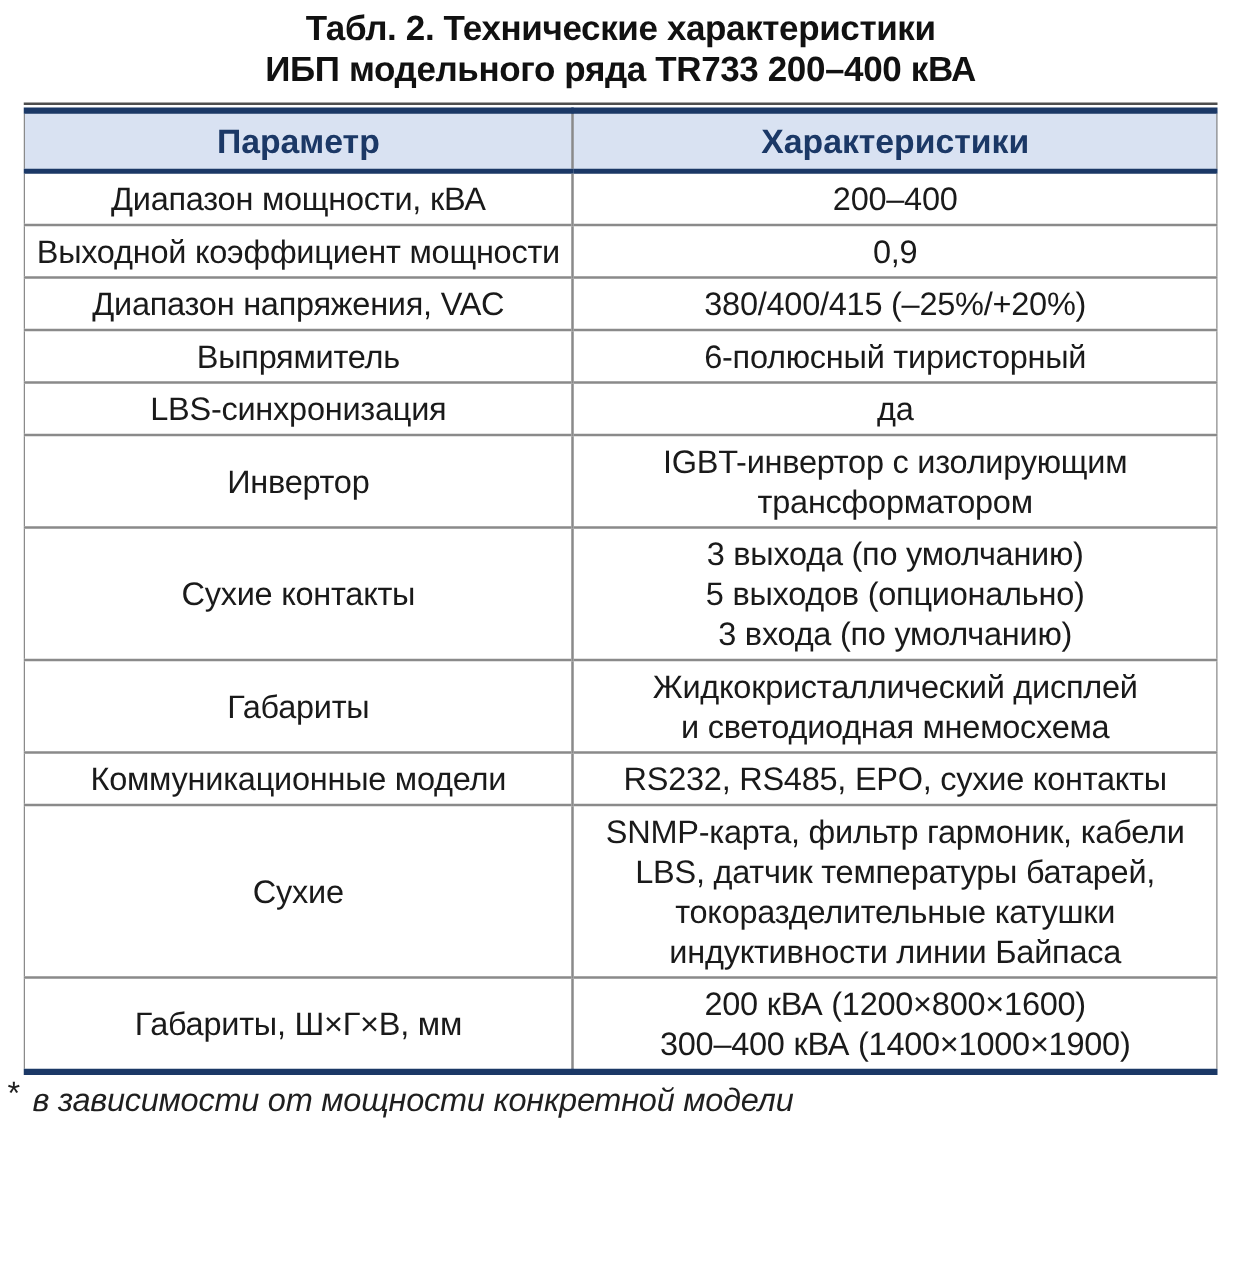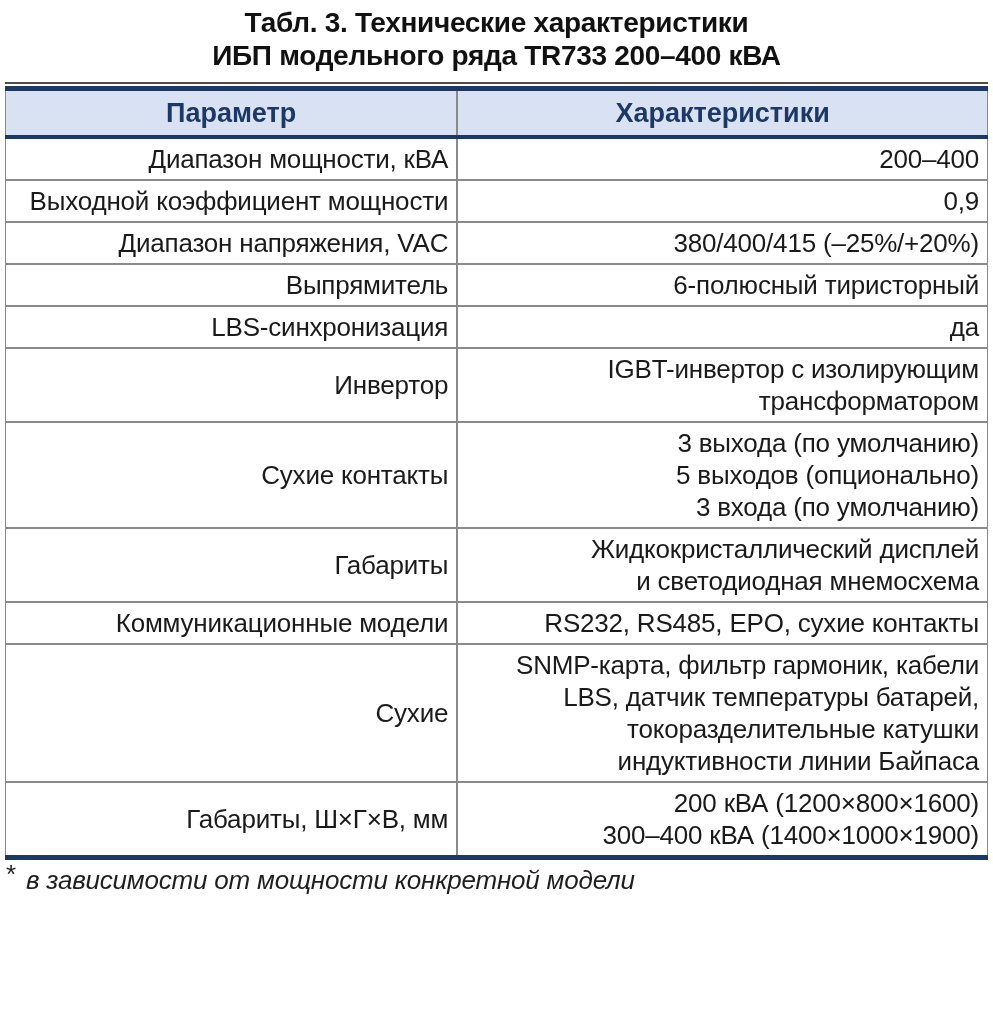--- a/index.html
+++ b/index.html
@@ -23,21 +23,21 @@
   .doc-title {
     text-align: center;
     font-weight: bold;
     font-size: 28px;
     line-height: 33px;
     color: #111111;
     letter-spacing: -0.3px;
     margin: 0 0 10px 0;
   }
   .table-outer {
-    margin: 0 5px;
+    margin: 0 19px;
   }
   
   .top-thin-rule {
     height: 2px;
     background: #4d4d4d;
     margin-bottom: 2px;
   }
   table.spec-table {
     width: 100%;
     border-collapse: collapse;
@@ -58,21 +58,21 @@
     padding: 6px 6px;
     border-bottom: 4px solid #1b3866;
     text-align: center;
   }
   thead th + th,
   tbody td + td {
     border-left: 2px solid #8a8a8a;
   }
   tbody td {
     border-top: 2px solid #8a8a8a;
-    text-align: right;
+    text-align: center;
     vertical-align: middle;
     font-size: 26px;
     line-height: 32px;
     letter-spacing: -0.2px;
     padding: 4px 8px;
     white-space: pre-line;
     color: #1a1a1a;
   }
   tbody tr:first-child td { border-top: none; }
   .footnote {
@@ -90,21 +90,21 @@
     top: -6px;
     margin-right: 10px;
   }
 </style>
 </head>
 <body>
 
 <div class="page">
 
   <div class="doc-title">
-    <div>Табл. 3. Технические характеристики</div>
+    <div>Табл. 2. Технические характеристики</div>
     <div>ИБП модельного ряда TR733 200–400 кВА</div>
   </div>
 
   <div class="table-outer">
     <div class="top-thin-rule"></div>
 
     <table class="spec-table">
       <colgroup>
         <col class="param-col">
         <col class="value-col">

